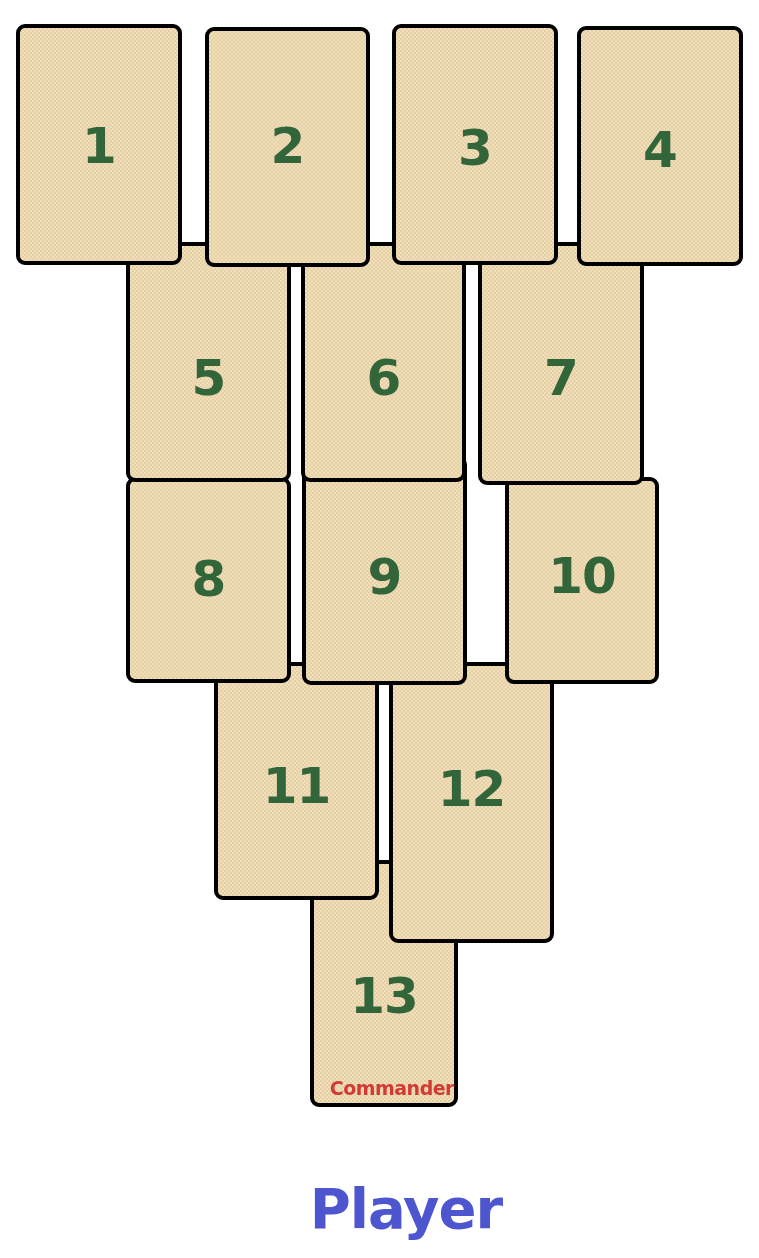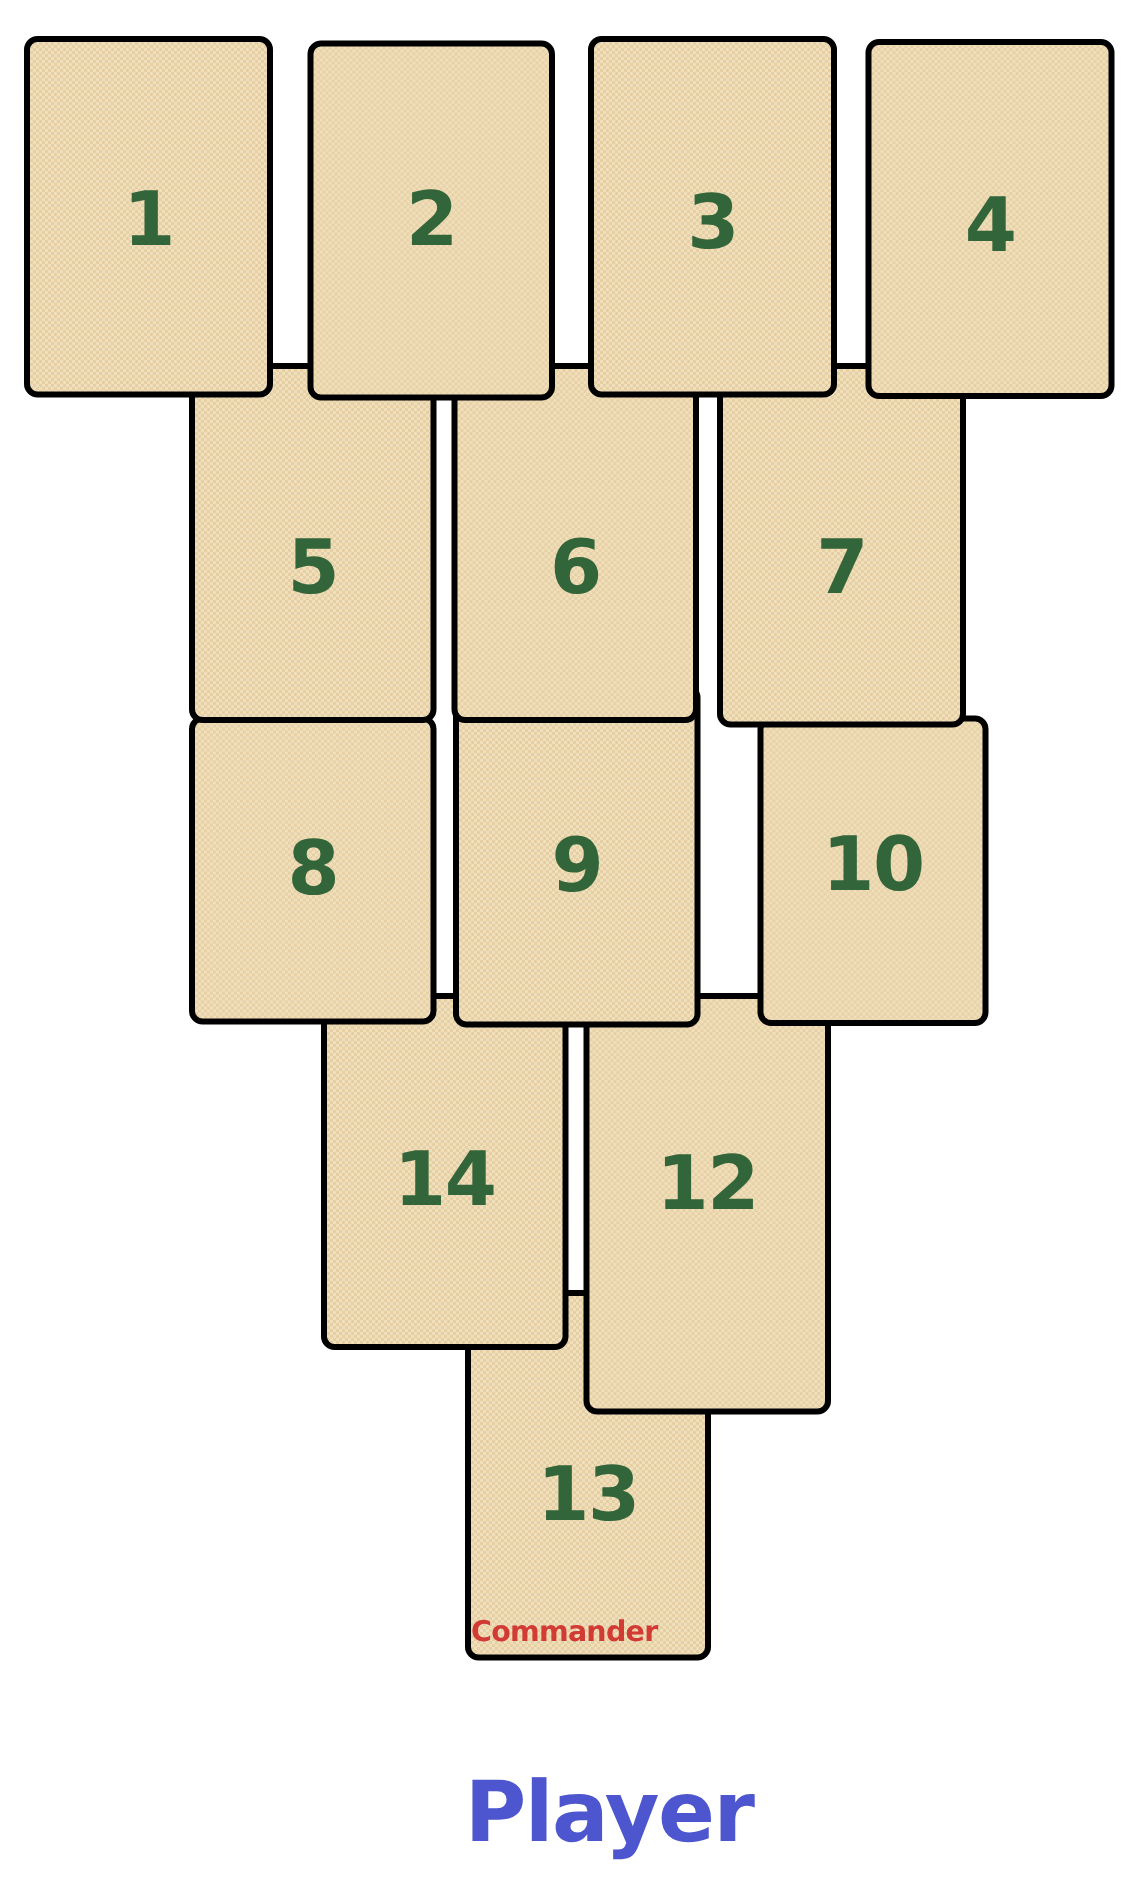--- a/index.html
+++ b/index.html
@@ -24,21 +24,21 @@
       text-align: center;
       font-family: "DejaVu Sans", sans-serif;
       font-weight: bold;
       font-size: 50px;
       line-height: 60px;
       color: #33653a;
       letter-spacing: -1px;
     }
     .card-sub {
       position: absolute; left: 0; right: 0; bottom: 4px;
-      text-align: left;
+      text-align: right;
       font-family: "DejaVu Sans", sans-serif;
       font-weight: bold;
       font-size: 19px;
       letter-spacing: -0.5px;
       color: #d23a34;
     }
     .player-label {
       position: absolute; left: 0; width: 812px; top: 1176px;
       text-align: center;
       font-family: "DejaVu Sans", sans-serif;
@@ -46,27 +46,27 @@
       font-size: 56px;
       color: #4d55cf;
       letter-spacing: -1px;
     }
   </style>
 </head>
 <body>
 
 <div class="board">
 
-  <div class="card" style="left:310px; top:860px; width:164px; height:247px;">
+  <div class="card" style="left:310px; top:860px; width:148px; height:247px;">
     <div class="card-number" style="top:102px;">13</div>
     <div class="card-sub">Commander</div>
   </div>
 
   <div class="card" style="left:214px; top:662px; width:165px; height:238px;">
-    <div class="card-number" style="top:90px;">14</div>
+    <div class="card-number" style="top:90px;">11</div>
   </div>
   <div class="card" style="left:389px; top:662px; width:165px; height:281px;">
     <div class="card-number" style="top:93px;">12</div>
   </div>
 
   <div class="card" style="left:126px; top:477px; width:165px; height:206px;">
     <div class="card-number" style="top:68px;">8</div>
   </div>
   <div class="card" style="left:302px; top:456px; width:165px; height:229px;">
     <div class="card-number" style="top:87px;">9</div>

